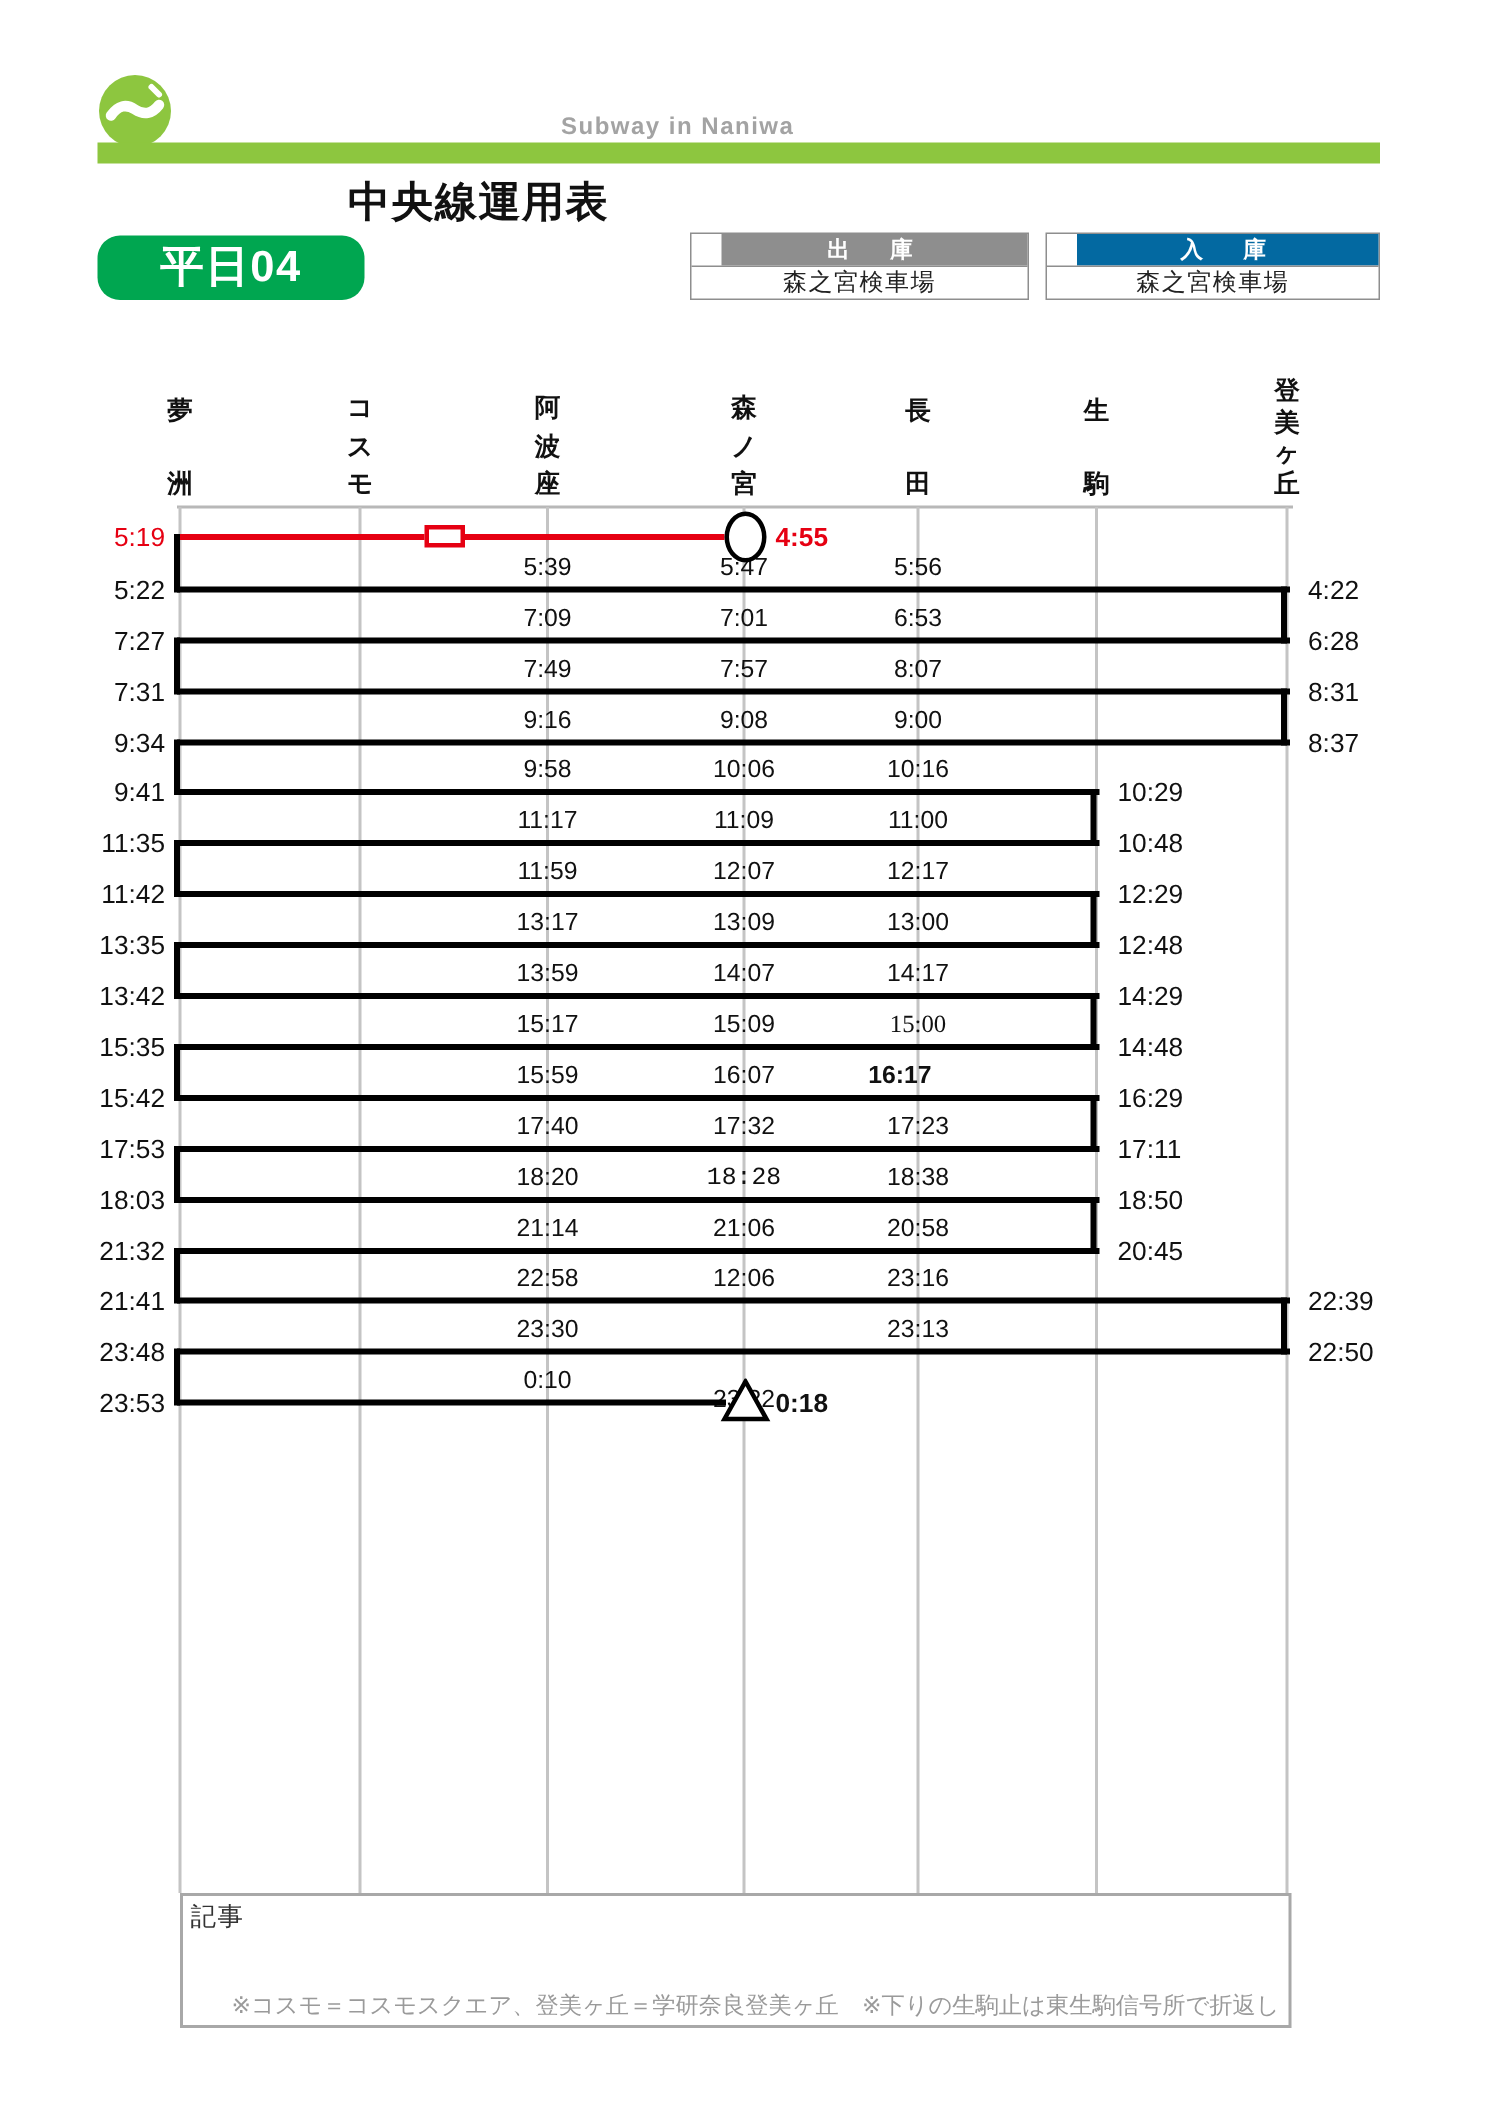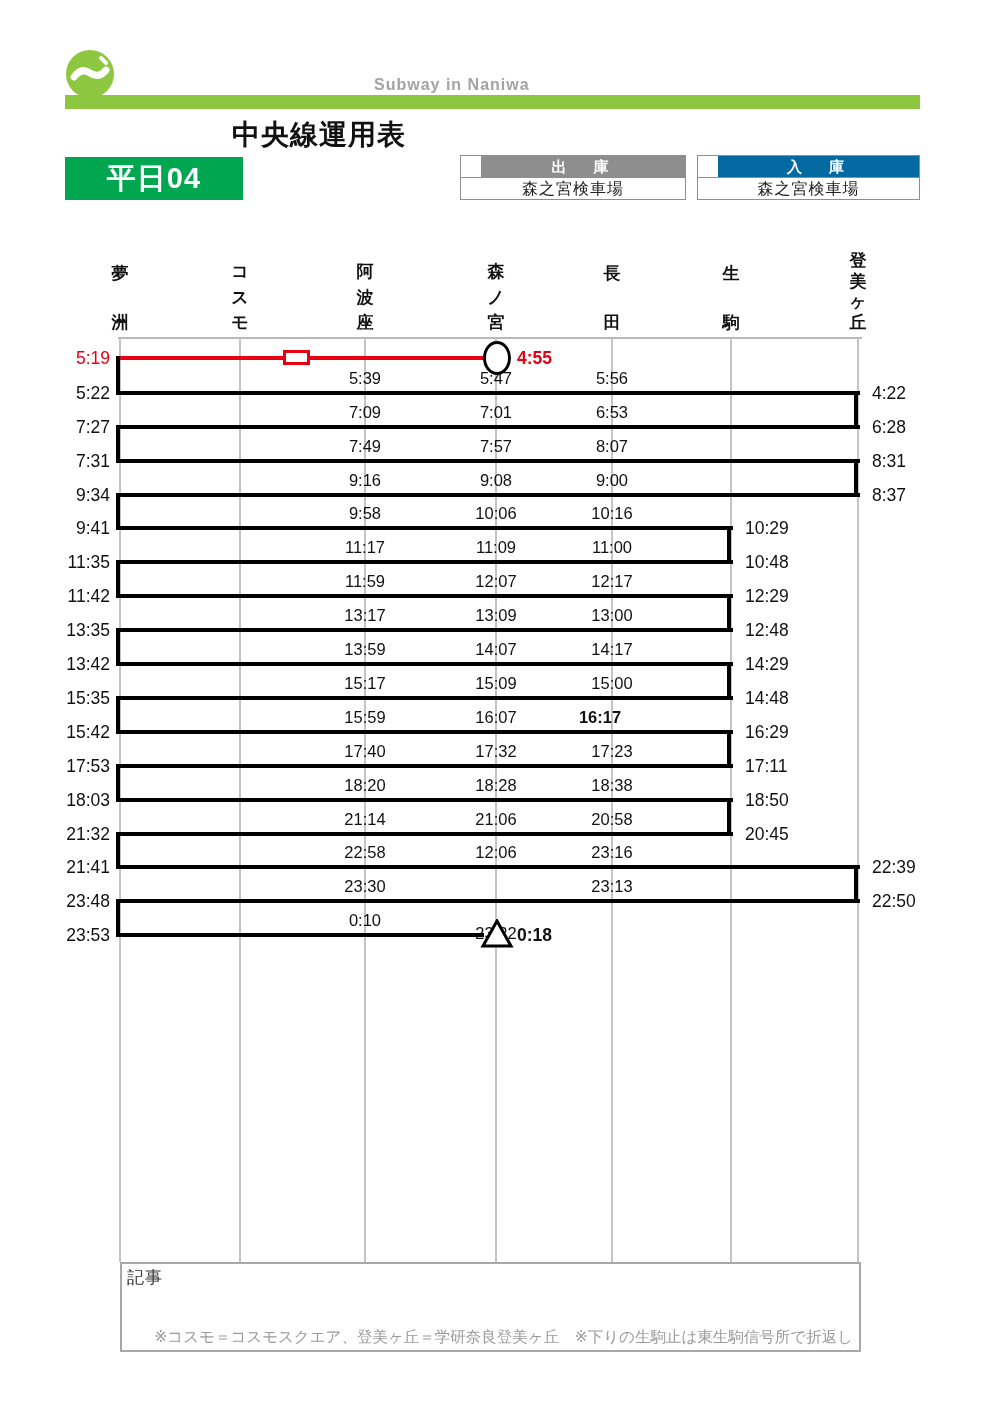--- a/index.html
+++ b/index.html
@@ -8,21 +8,21 @@
   #page { position:relative; width:1000px; height:1414px; background:#fff; overflow:hidden; margin:0 auto; }
   .abs { position:absolute; }
 
   
   .logo-text { left:122px; top:50px; font-size:32px; font-weight:bold; color:#8a8a8a; letter-spacing:1px; }
   .logo-sub { left:374px; top:76px; font-size:16px; font-weight:bold; color:#a3a3a3; letter-spacing:1px; }
   .green-bar { left:65px; top:95px; width:855px; height:14px; }
   .doc-title { left:232px; top:116px; font-size:28px; font-weight:bold; color:#111; letter-spacing:1px; }
   .doc-rev { left:432px; top:124px; font-size:20px; font-weight:bold; color:#111; }
   .duty-badge { left:65px; top:157px; width:178px; height:43px; color:#fff; font-size:29px; font-weight:bold;
-                text-align:center; line-height:43px; letter-spacing:1px; }
+                text-align:center; line-height:43px; letter-spacing:1px;border-radius:15px; }
   .depot-table { top:155px; border:1px solid #8e8e8e; background:#fff; }
   .depot-head { height:21px; color:#fff; font-size:15px; font-weight:bold; text-align:center; line-height:21px; letter-spacing:6px;margin-left:20px; }
   .depot-body { height:22px; color:#222; font-size:16px; text-align:center; line-height:22px; border-top:1px solid #8e8e8e; letter-spacing:1px; }
 
   
   .gridline { width:2px; background:#c4c4c4; }
   .diagram-top-border { height:2px; background:#b8b8b8; }
   .station-label { width:26px; display:flex; flex-direction:column; justify-content:space-between;
                    align-items:center; font-size:17px; font-weight:bold; color:#111; line-height:1; }
   .trip-line { height:4px; background:#000; }
@@ -164,38 +164,38 @@
       <div class="abs edge-label left" style="left: 52px; top: 653px;">13:42</div>
       <div class="abs edge-label" style="left: 745px; top: 653px;">14:29</div>
       <div class="abs time-label" style="left: 323px; top: 639px;">13:59</div>
       <div class="abs time-label" style="left: 454px; top: 639px;">14:07</div>
       <div class="abs time-label" style="left: 570px; top: 639px;">14:17</div>
       <div class="abs trip-line" style="left: 118px; top: 696px; width: 615px;"></div>
       <div class="abs edge-label left" style="left: 52px; top: 687px;">15:35</div>
       <div class="abs edge-label" style="left: 745px; top: 687px;">14:48</div>
       <div class="abs time-label" style="left: 323px; top: 673px;">15:17</div>
       <div class="abs time-label" style="left: 454px; top: 673px;">15:09</div>
-      <div class="abs time-label" style="left: 570px; top: 673px;">15:00</div>
+      <div class="abs time-label" style="left: 570px; top: 673px; font-family: Liberation Serif, serif;">15:00</div>
       <div class="abs trip-line" style="left: 118px; top: 730px; width: 615px;"></div>
       <div class="abs edge-label left" style="left: 52px; top: 721px;">15:42</div>
       <div class="abs edge-label" style="left: 745px; top: 721px;">16:29</div>
       <div class="abs time-label" style="left: 323px; top: 707px;">15:59</div>
       <div class="abs time-label" style="left: 454px; top: 707px;">16:07</div>
       <div class="abs time-label" style="left: 558px; top: 707px; font-weight: bold;">16:17</div>
       <div class="abs trip-line" style="left: 118px; top: 764px; width: 615px;"></div>
       <div class="abs edge-label left" style="left: 52px; top: 755px;">17:53</div>
       <div class="abs edge-label" style="left: 745px; top: 755px;">17:11</div>
       <div class="abs time-label" style="left: 323px; top: 741px;">17:40</div>
       <div class="abs time-label" style="left: 454px; top: 741px;">17:32</div>
       <div class="abs time-label" style="left: 570px; top: 741px;">17:23</div>
       <div class="abs trip-line" style="left: 118px; top: 798px; width: 615px;"></div>
       <div class="abs edge-label left" style="left: 52px; top: 789px;">18:03</div>
       <div class="abs edge-label" style="left: 745px; top: 789px;">18:50</div>
       <div class="abs time-label" style="left: 323px; top: 775px;">18:20</div>
-      <div class="abs time-label" style="left: 454px; top: 775px;">18:28</div>
+      <div class="abs time-label" style="left: 454px; top: 775px; font-family: Liberation Mono, monospace;">18:28</div>
       <div class="abs time-label" style="left: 570px; top: 775px;">18:38</div>
       <div class="abs trip-line" style="left: 118px; top: 832px; width: 615px;"></div>
       <div class="abs edge-label left" style="left: 52px; top: 823px;">21:32</div>
       <div class="abs edge-label" style="left: 745px; top: 823px;">20:45</div>
       <div class="abs time-label" style="left: 323px; top: 809px;">21:14</div>
       <div class="abs time-label" style="left: 454px; top: 809px;">21:06</div>
       <div class="abs time-label" style="left: 570px; top: 809px;">20:58</div>
       <div class="abs trip-line" style="left: 118px; top: 865px; width: 742px;"></div>
       <div class="abs edge-label left" style="left: 52px; top: 856px;">21:41</div>
       <div class="abs edge-label" style="left: 872px; top: 856px;">22:39</div>

